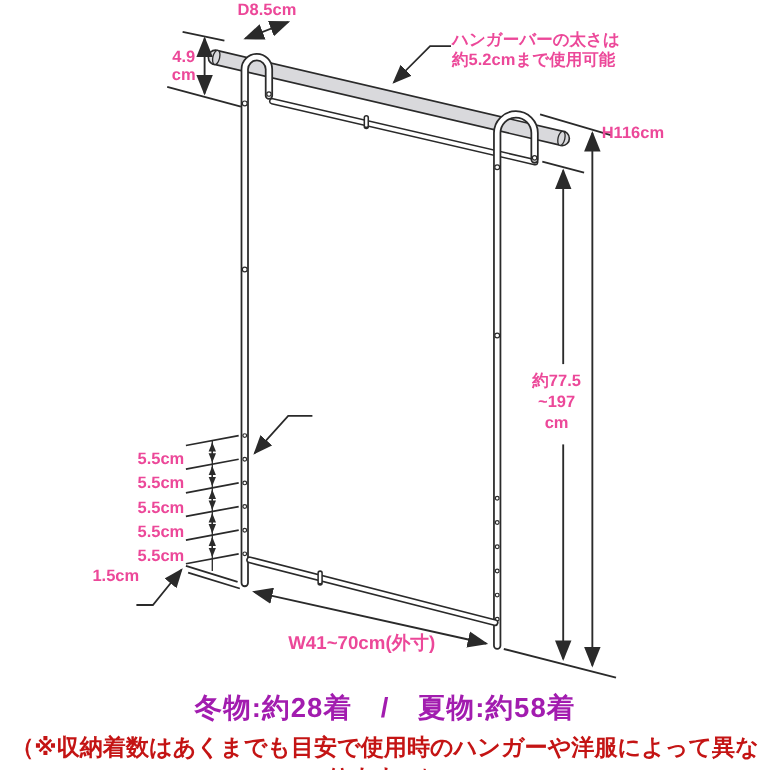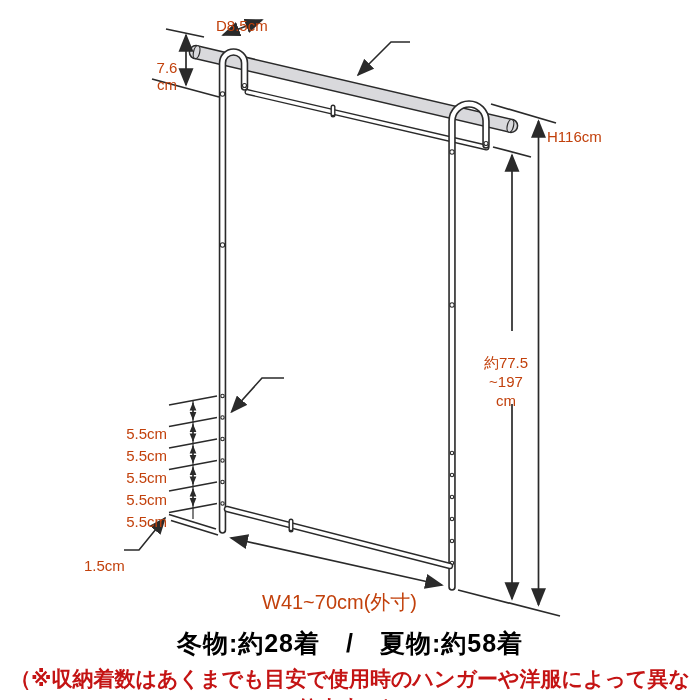--- a/index.html
+++ b/index.html
@@ -1,26 +1,26 @@
 <!DOCTYPE html>
 <html><head>
 <meta charset="utf-8">
 <style>
   html,body{margin:0;padding:0;background:#ffffff;}
   #stage{position:relative;width:700px;height:700px;background:#ffffff;overflow:hidden;
          font-family:"Liberation Sans","DejaVu Sans",sans-serif;}
   svg{position:absolute;left:0;top:0;}
-  .lbl{position:absolute;font-weight:normal;color:#c2410c;white-space:pre-line;
-       font-size:15px;line-height:1.12;letter-spacing:0;margin-top:16px;}
+  .lbl{position:absolute;font-weight:bold;color:#ec4899;white-space:pre-line;
+       font-size:15px;line-height:1.12;letter-spacing:0;}
   .lbl.center{text-align:center;}
   .lbl.right{text-align:right;}
   .note2{line-height:1.22;}
-  .wlbl{font-size:20px;}
+  .wlbl{font-size:17px;}
   .capacity{position:absolute;left:0;top:627px;width:700px;text-align:center;
-            font-weight:bold;color:#000000;font-size:25px;letter-spacing:1px;}
+            font-weight:bold;color:#a21caf;font-size:25px;letter-spacing:1px;}
   .rednote{position:absolute;left:0;top:665px;width:700px;text-align:center;
            font-weight:bold;color:#c41414;font-size:21px;}
 </style>
 </head>
 <body>
 
 <div id="stage">
 
   <svg width="700" height="700" viewBox="0 0 700 700">
     <defs>
@@ -131,38 +131,40 @@
       <path d="M124,550 L139,550 L165,518" marker-end="url(#ah)"></path>
     </g>
 
     <g stroke="#2a2a2a" stroke-width="1.7" fill="none">
       <line x1="231" y1="538" x2="442" y2="585" marker-start="url(#ah)" marker-end="url(#ah)"></line>
     </g>
   </svg>
 
   <div class="lbl" style="left:216px;top:2px;">D8.5cm</div>
 
-  <div class="lbl center" style="left:150px;top:44px;width:34px;">7.6
+  <div class="lbl center" style="left:150px;top:44px;width:34px;">4.9
 cm</div>
 
+  <div class="lbl note2" style="left:411px;top:28px;">ハンガーバーの太さは
+約5.2cmまで使用可能</div>
 
   <div class="lbl" style="left:547px;top:113px;">H116cm</div>
 
   <div class="lbl center" style="left:478px;top:338px;width:56px;line-height:1.25;">約77.5
 ~197
 cm</div>
 
 
   <div class="lbl right" style="left:125px;top:410px;width:42px;">5.5cm</div>
   <div class="lbl right" style="left:125px;top:432px;width:42px;">5.5cm</div>
   <div class="lbl right" style="left:125px;top:454px;width:42px;">5.5cm</div>
   <div class="lbl right" style="left:125px;top:476px;width:42px;">5.5cm</div>
   <div class="lbl right" style="left:125px;top:498px;width:42px;">5.5cm</div>
 
-  <div class="lbl" style="left:84px;top:542px;">1.5cm</div>
+  <div class="lbl" style="left:84px;top:516px;">1.5cm</div>
 
   <div class="lbl wlbl" style="left:262px;top:575px;">W41~70cm(外寸)</div>
 
   <div class="capacity">冬物:約28着　/　夏物:約58着</div>
 
   <div class="rednote">（※収納着数はあくまでも目安で使用時のハンガーや洋服によって異なります。）</div>
 
 </div>
 
 </body></html>

